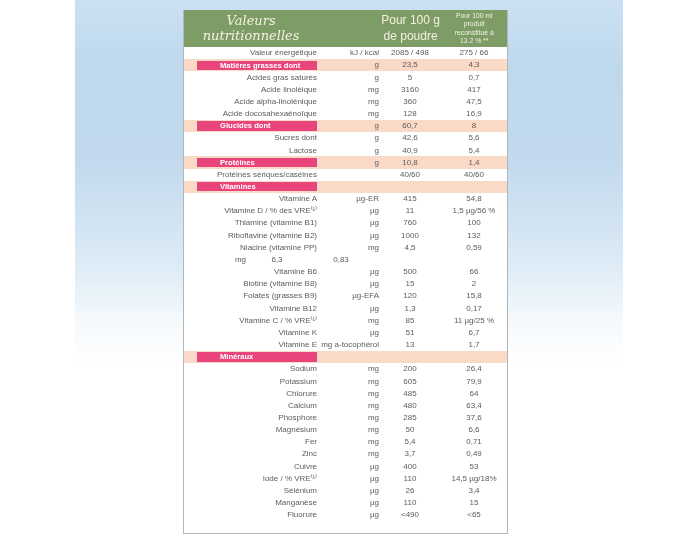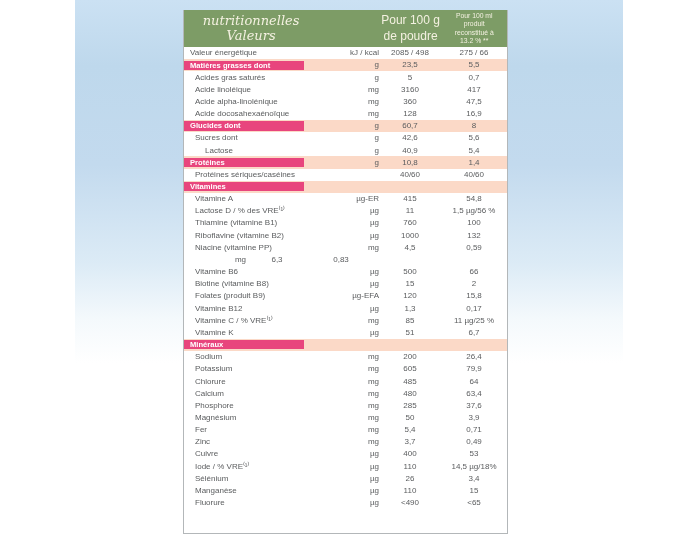--- a/index.html
+++ b/index.html
@@ -21,41 +21,41 @@
   .gunit { width:62px; }
   .gcol1 { width:62px; text-align:center; color:#f4f1e1; font-size:12px;
            line-height:1.3; white-space:pre-line; }
   .gcol2 { width:66px; text-align:center; color:#f4f1e1; font-size:6.8px;
            line-height:1.25; white-space:pre-line; }
 
   .rows { flex:1; display:flex; flex-direction:column; }
   .row { display:flex; align-items:center; min-height:12.17px; flex:0 0 auto;
          color:#5a5c5e; font-size:8px; line-height:1.2; }
   .row.cat { background:#fbd9c7; }
-  .cell-label { flex:1; display:flex; align-items:stretch; min-width:0; }
+  .cell-label { flex:1; display:flex; align-items:stretch; min-width:0;justify-content:flex-end; }
   .lbl { align-self:center; padding-left:6px; }
   .lbl.i1 { padding-left:11px; }
   .lbl.i2 { padding-left:21px; }
   .badge { width:120px; background:#e8457d; color:#ffffff; font-weight:bold;
-           font-size:7.6px; display:flex; align-items:center; padding-left:6px; }
+           font-size:7.6px; display:flex; align-items:center; padding-left:23px; }
   .cell-unit { width:62px; text-align:right; }
   .cell-v1 { width:62px; text-align:center; }
   .cell-v2 { width:66px; text-align:center; }
 </style>
 </head>
 <body>
 
 <div class="stage">
   <div class="sky"></div>
 
   <div class="card">
     <div class="ghead">
       <div class="gtitle">
+        <div>Valeurs</div>
         <div>nutritionnelles</div>
-        <div>Valeurs</div>
       </div>
       <div class="gunit"></div>
       <div class="gcol1">Pour 100 g
 de poudre</div>
       <div class="gcol2">Pour 100 ml
 produit
 reconstitué à
 13.2 % **</div>
     </div>
     <div class="rows" id="rows">
@@ -66,21 +66,21 @@
           <div class="cell-unit">kJ / kcal</div>
           <div class="cell-v1">2085 / 498</div>
           <div class="cell-v2">275 / 66</div>
         </div>
         <div class="row cat">
           <div class="cell-label">
             <div class="badge">Matières grasses dont</div>
           </div>
           <div class="cell-unit">g</div>
           <div class="cell-v1">23,5</div>
-          <div class="cell-v2">5,5</div>
+          <div class="cell-v2">4,3</div>
         </div>
         <div class="row">
           <div class="cell-label">
             <span class="lbl i1">Acides gras saturés</span>
           </div>
           <div class="cell-unit">g</div>
           <div class="cell-v1">5</div>
           <div class="cell-v2">0,7</div>
         </div>
         <div class="row">
@@ -158,21 +158,21 @@
         <div class="row">
           <div class="cell-label">
             <span class="lbl i1">Vitamine A</span>
           </div>
           <div class="cell-unit">µg-ER</div>
           <div class="cell-v1">415</div>
           <div class="cell-v2">54,8</div>
         </div>
         <div class="row">
           <div class="cell-label">
-            <span class="lbl i1">Lactose D / % des VRE⁽¹⁾</span>
+            <span class="lbl i1">Vitamine D / % des VRE⁽¹⁾</span>
           </div>
           <div class="cell-unit">µg</div>
           <div class="cell-v1">11</div>
           <div class="cell-v2">1,5 µg/56 %</div>
         </div>
         <div class="row">
           <div class="cell-label">
             <span class="lbl i1">Thiamine (vitamine B1)</span>
           </div>
           <div class="cell-unit">µg</div>
@@ -211,21 +211,21 @@
         <div class="row">
           <div class="cell-label">
             <span class="lbl i1">Biotine (vitamine B8)</span>
           </div>
           <div class="cell-unit">µg</div>
           <div class="cell-v1">15</div>
           <div class="cell-v2">2</div>
         </div>
         <div class="row">
           <div class="cell-label">
-            <span class="lbl i1">Folates (produit B9)</span>
+            <span class="lbl i1">Folates (grasses B9)</span>
           </div>
           <div class="cell-unit">µg-EFA</div>
           <div class="cell-v1">120</div>
           <div class="cell-v2">15,8</div>
         </div>
         <div class="row">
           <div class="cell-label">
             <span class="lbl i1">Vitamine B12</span>
           </div>
           <div class="cell-unit">µg</div>
@@ -241,20 +241,28 @@
           <div class="cell-v2">11 µg/25 %</div>
         </div>
         <div class="row">
           <div class="cell-label">
             <span class="lbl i1">Vitamine K</span>
           </div>
           <div class="cell-unit">µg</div>
           <div class="cell-v1">51</div>
           <div class="cell-v2">6,7</div>
         </div>
+        <div class="row">
+          <div class="cell-label">
+            <span class="lbl i1">Vitamine E</span>
+          </div>
+          <div class="cell-unit">mg a-tocophérol</div>
+          <div class="cell-v1">13</div>
+          <div class="cell-v2">1,7</div>
+        </div>
         <div class="row cat">
           <div class="cell-label">
             <div class="badge">Minéraux</div>
           </div>
           <div class="cell-unit"></div>
           <div class="cell-v1"></div>
           <div class="cell-v2"></div>
         </div>
         <div class="row">
           <div class="cell-label">
@@ -295,21 +303,21 @@
           <div class="cell-unit">mg</div>
           <div class="cell-v1">285</div>
           <div class="cell-v2">37,6</div>
         </div>
         <div class="row">
           <div class="cell-label">
             <span class="lbl i1">Magnésium</span>
           </div>
           <div class="cell-unit">mg</div>
           <div class="cell-v1">50</div>
-          <div class="cell-v2">3,9</div>
+          <div class="cell-v2">6,6</div>
         </div>
         <div class="row">
           <div class="cell-label">
             <span class="lbl i1">Fer</span>
           </div>
           <div class="cell-unit">mg</div>
           <div class="cell-v1">5,4</div>
           <div class="cell-v2">0,71</div>
         </div>
         <div class="row">

